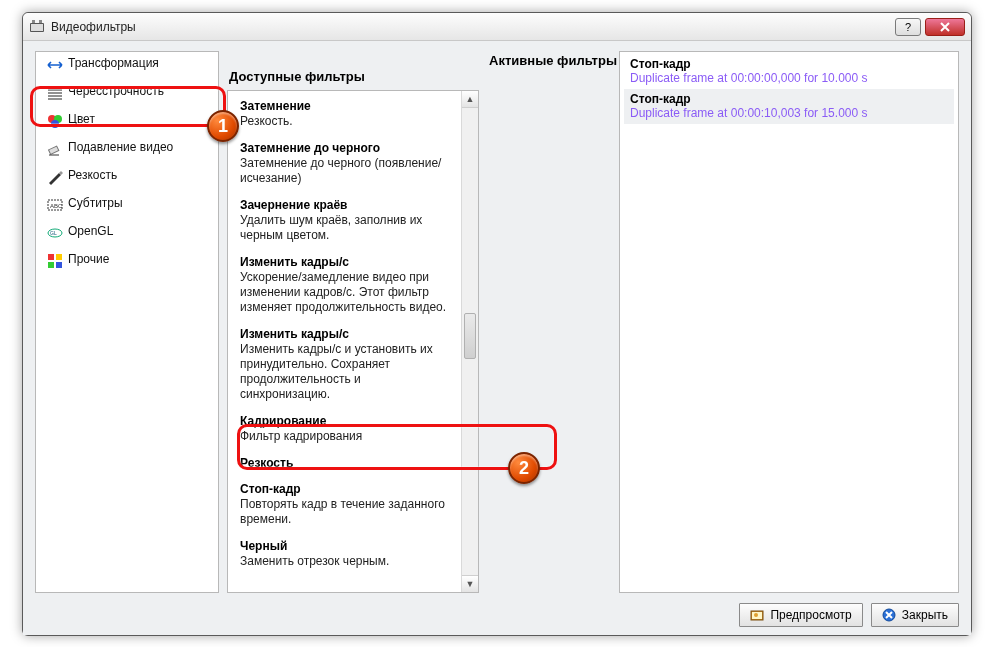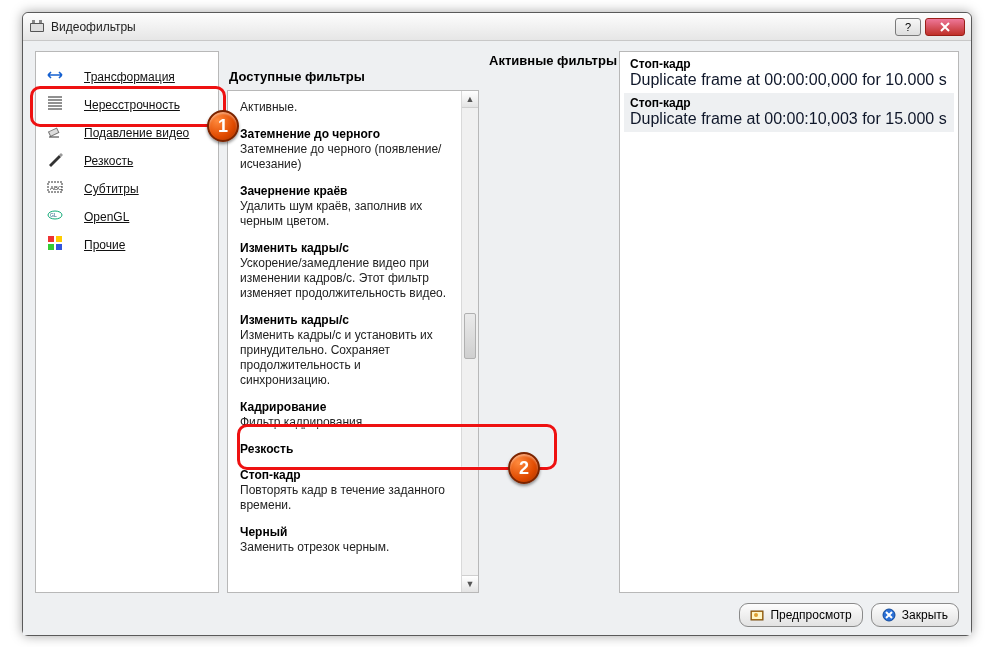--- a/index.html
+++ b/index.html
@@ -86,27 +86,26 @@
     font-size:13px;
     padding: 2px 2px 6px 2px;
     color:#000;
   }
   .col-wrap { display:flex; flex:0 0 auto; }
   .col-wrap.grow { flex:1; min-height:0; display:flex; flex-direction:column;margin-top:16px;}
   
   
   .cat-list { padding:4px 0; }
   .cat-item {
-    display:flex; align-items:flex-end;
+    display:flex; align-items:flex-start;
     height:28px;
     padding: 0 8px 0 10px;
-    gap:20px;
+    gap:4px;
     cursor:pointer;
     color:#111;
-    text-decoration:underline;
   }
   .cat-item.selected {
     
   }
   .cat-icon { width:18px;height:18px;display:flex;align-items:center;justify-content:center;}
   
   
   .avail-scroll {
     position:relative;
     flex:1;
@@ -145,34 +144,34 @@
     top:44%; height:46px;
     background:linear-gradient(#eaeaea,#cfcfcf);
     border:1px solid #b0b0b0;
     border-radius:2px;
   }
 
   
   .active-list { padding: 2px 4px; }
   .active-item { padding: 3px 6px 4px 6px; cursor:pointer;}
   .active-item .a-name { font-weight:bold; font-size:12px; }
-  .active-item .a-desc { color:#0f172a; font-size:16px; }
+  .active-item .a-desc { color:#8b5cf6; font-size:12px; }
   .active-item.sel { background:#eef0f2; }
 
   
   .dlg-buttons {
     display:flex;
     justify-content:flex-end;
     gap:8px;
     padding-top:10px;
   }
   .btn {
     height:24px;
     border:1px solid #8a8a8a;
-    border-radius:9px;
+    border-radius:1px;
     background:linear-gradient(#fdfdfd,#e2e2e2);
     padding: 0 10px;
     display:flex; align-items:center; gap:6px;
     font-size:12px;
     cursor:pointer;
   }
   .btn .bicn { width:14px;height:14px;display:flex;align-items:center;justify-content:center;}
 
   
   .annot {
@@ -245,20 +244,30 @@
                       <line x1="2" y1="12" x2="16" y2="12"></line>
                       <line x1="2" y1="15" x2="16" y2="15"></line>
                     </g>
                   </svg>
                 </span>
                 <span>Чересстрочность</span>
               </div>
               <div class="cat-item">
                 <span class="cat-icon">
                   <svg width="18" height="18" viewBox="0 0 18 18">
+                    <circle cx="6" cy="7" r="4" fill="#e33"></circle>
+                    <circle cx="12" cy="7" r="4" fill="#3c3"></circle>
+                    <circle cx="9" cy="12" r="4" fill="#35d"></circle>
+                  </svg>
+                </span>
+                <span>Цвет</span>
+              </div>
+              <div class="cat-item">
+                <span class="cat-icon">
+                  <svg width="18" height="18" viewBox="0 0 18 18">
                     <rect x="3" y="8" width="9" height="5" transform="rotate(-25 7 10)" fill="#ddd" stroke="#777"></rect>
                     <path d="M3 15 h10" stroke="#333"></path>
                   </svg>
                 </span>
                 <span>Подавление видео</span>
               </div>
               <div class="cat-item">
                 <span class="cat-icon">
                   <svg width="18" height="18" viewBox="0 0 18 18">
                     <path d="M3 15 L13 5 L15 7 L5 17 Z" fill="#333"></path>
@@ -299,21 +308,22 @@
             </div>
         </div>
       </div>
 
       <div class="col-wrap grow">
         <div class="col-header sect-label">Доступные фильтры</div>
         <div class="panel available" style="flex:1;">
           <div class="avail-scroll">
             <div class="avail-inner" id="filter-list">
                 <div class="filter-item">
-                  <div class="f-desc">Активные.</div>
+                  <div class="f-name">Затемнение</div>
+                  <div class="f-desc">Резкость.</div>
                 </div>
                 <div class="filter-item">
                   <div class="f-name">Затемнение до черного</div>
                   <div class="f-desc">Затемнение до черного (появление/исчезание)</div>
                 </div>
                 <div class="filter-item">
                   <div class="f-name">Зачернение краёв</div>
                   <div class="f-desc">Удалить шум краёв, заполнив их черным цветом.</div>
                 </div>
                 <div class="filter-item">

